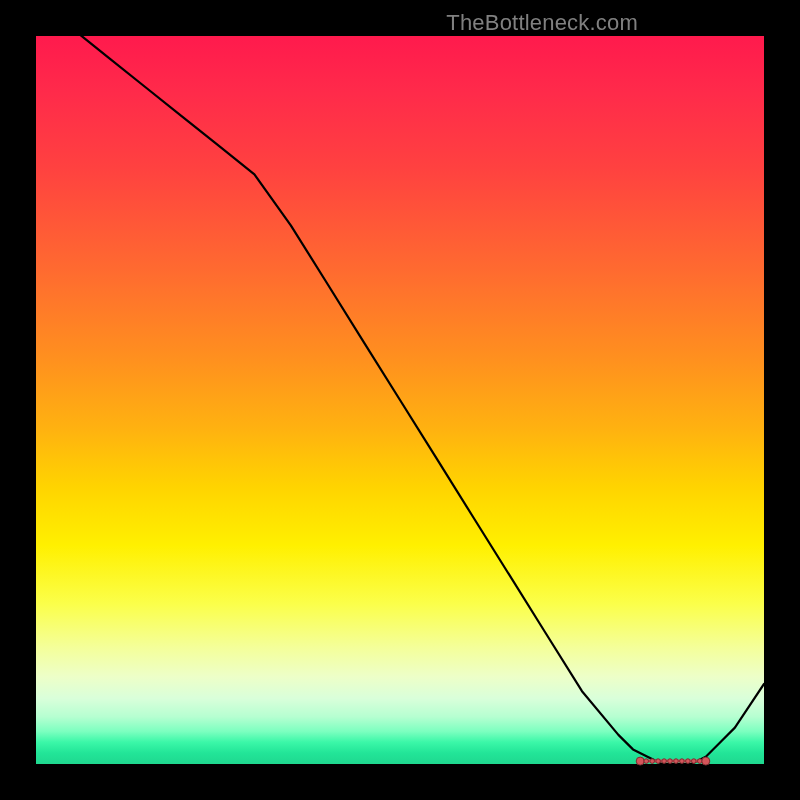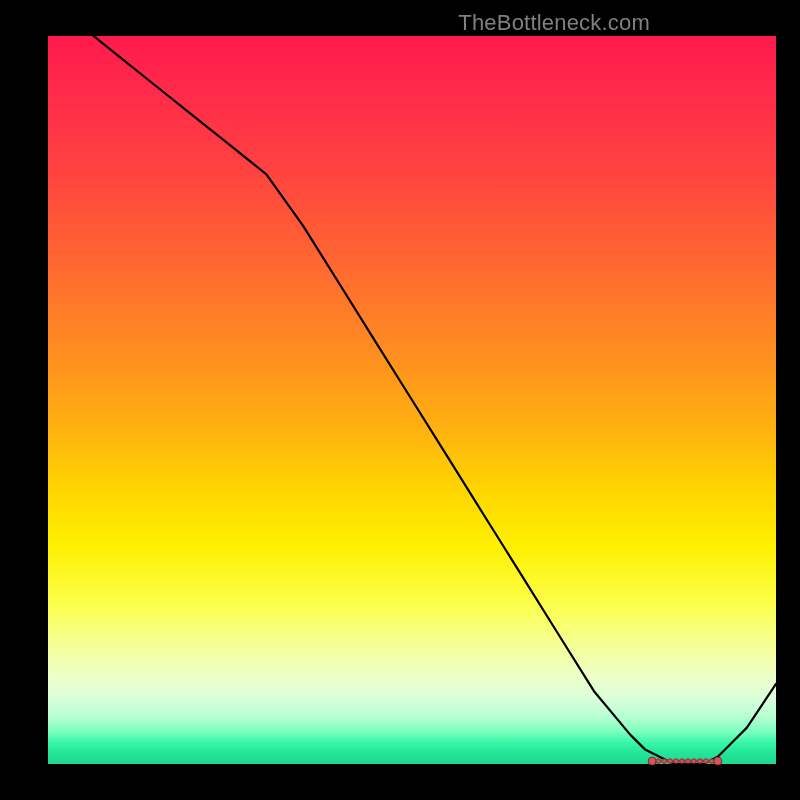--- a/index.html
+++ b/index.html
@@ -9,21 +9,20 @@
     height: 800px;
     background: #000;
     overflow: hidden;
     font-family: Arial, Helvetica, sans-serif;
   }
   .canvas {
     position: relative;
     width: 676px;
     height: 800px;
     background: #000;
-    margin-left: 12px;
   }
   .plot-area {
     position: absolute;
     left: 36px;
     top: 36px;
     width: 728px;
     height: 728px;
     
     background: linear-gradient(to bottom,
       #ff1a4d 0%,

